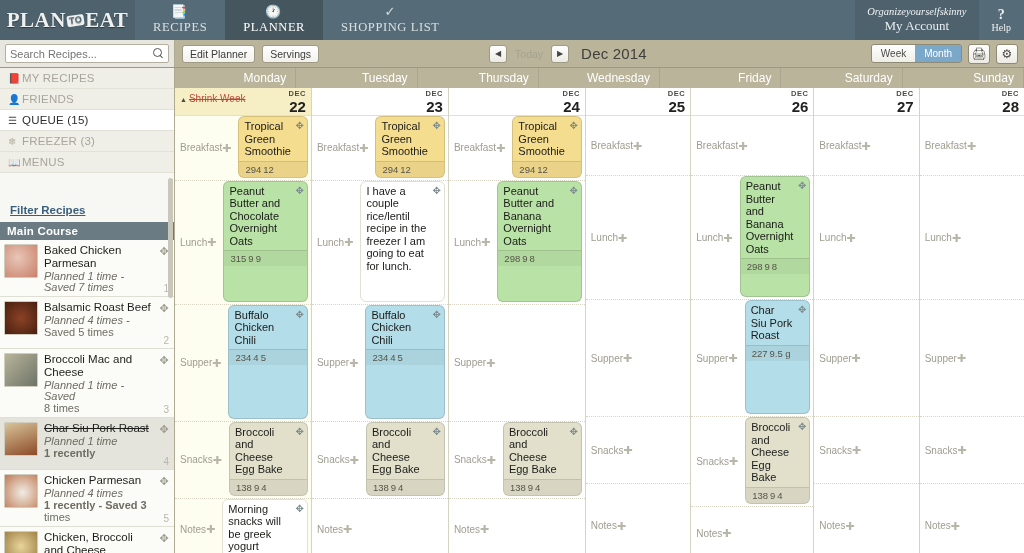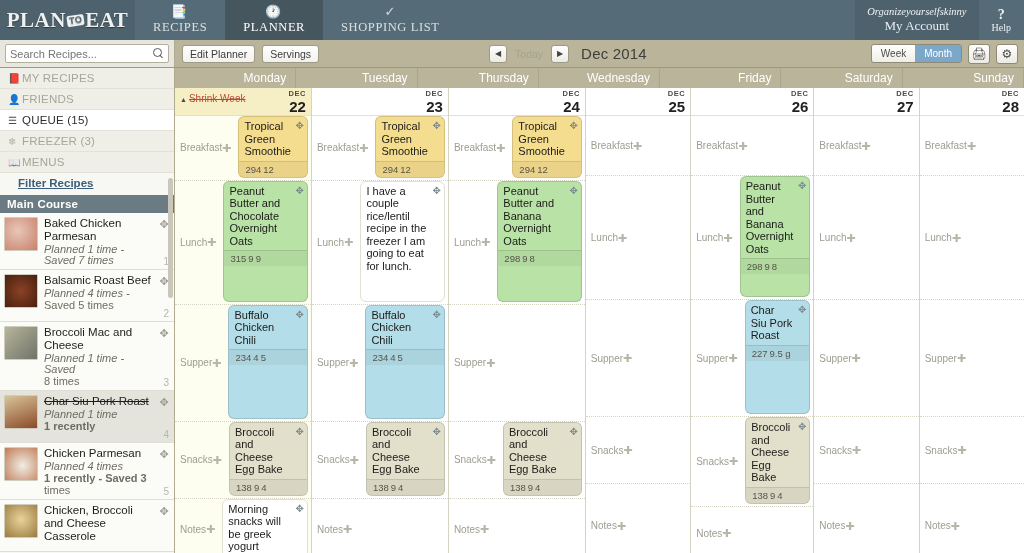--- a/index.html
+++ b/index.html
@@ -122,21 +122,21 @@
   .cq {
     background: #fadbdb; border: 1px solid #d3a5a5; color: #9e4b4b;
     font-size: 10px; padding: 2px 5px; border-radius: 2px; cursor: pointer;
   }
   .crp {
     background: #fff; border: 1px solid #b5b2a2; color: #3e3e3b;
     font-size: 10px; padding: 2px 5px; border-radius: 2px; cursor: pointer;
   }
   .filterlink {
     font-size: 11.5px; color: #3c5e7d; text-decoration: underline;
-    padding: 4px 6px 6px 18px; cursor: pointer; font-weight: bold;
+    padding: 4px 6px 6px 10px; cursor: pointer; font-weight: bold; margin-top: 27px;
   }
   .cathead {
     background: #6b7b83; color: #fff; font-size: 11.5px; padding: 3px 7px;
     font-weight: bold; letter-spacing: .2px;
   }
   .reclist { flex: 1; overflow: hidden; }
   .recitem {
     display: flex; padding: 4px 4px 3px 4px; border-bottom: 1px solid #e0dfd4;
     background: #fbfbf7; position: relative; cursor: pointer; min-height: 52px;
   }

